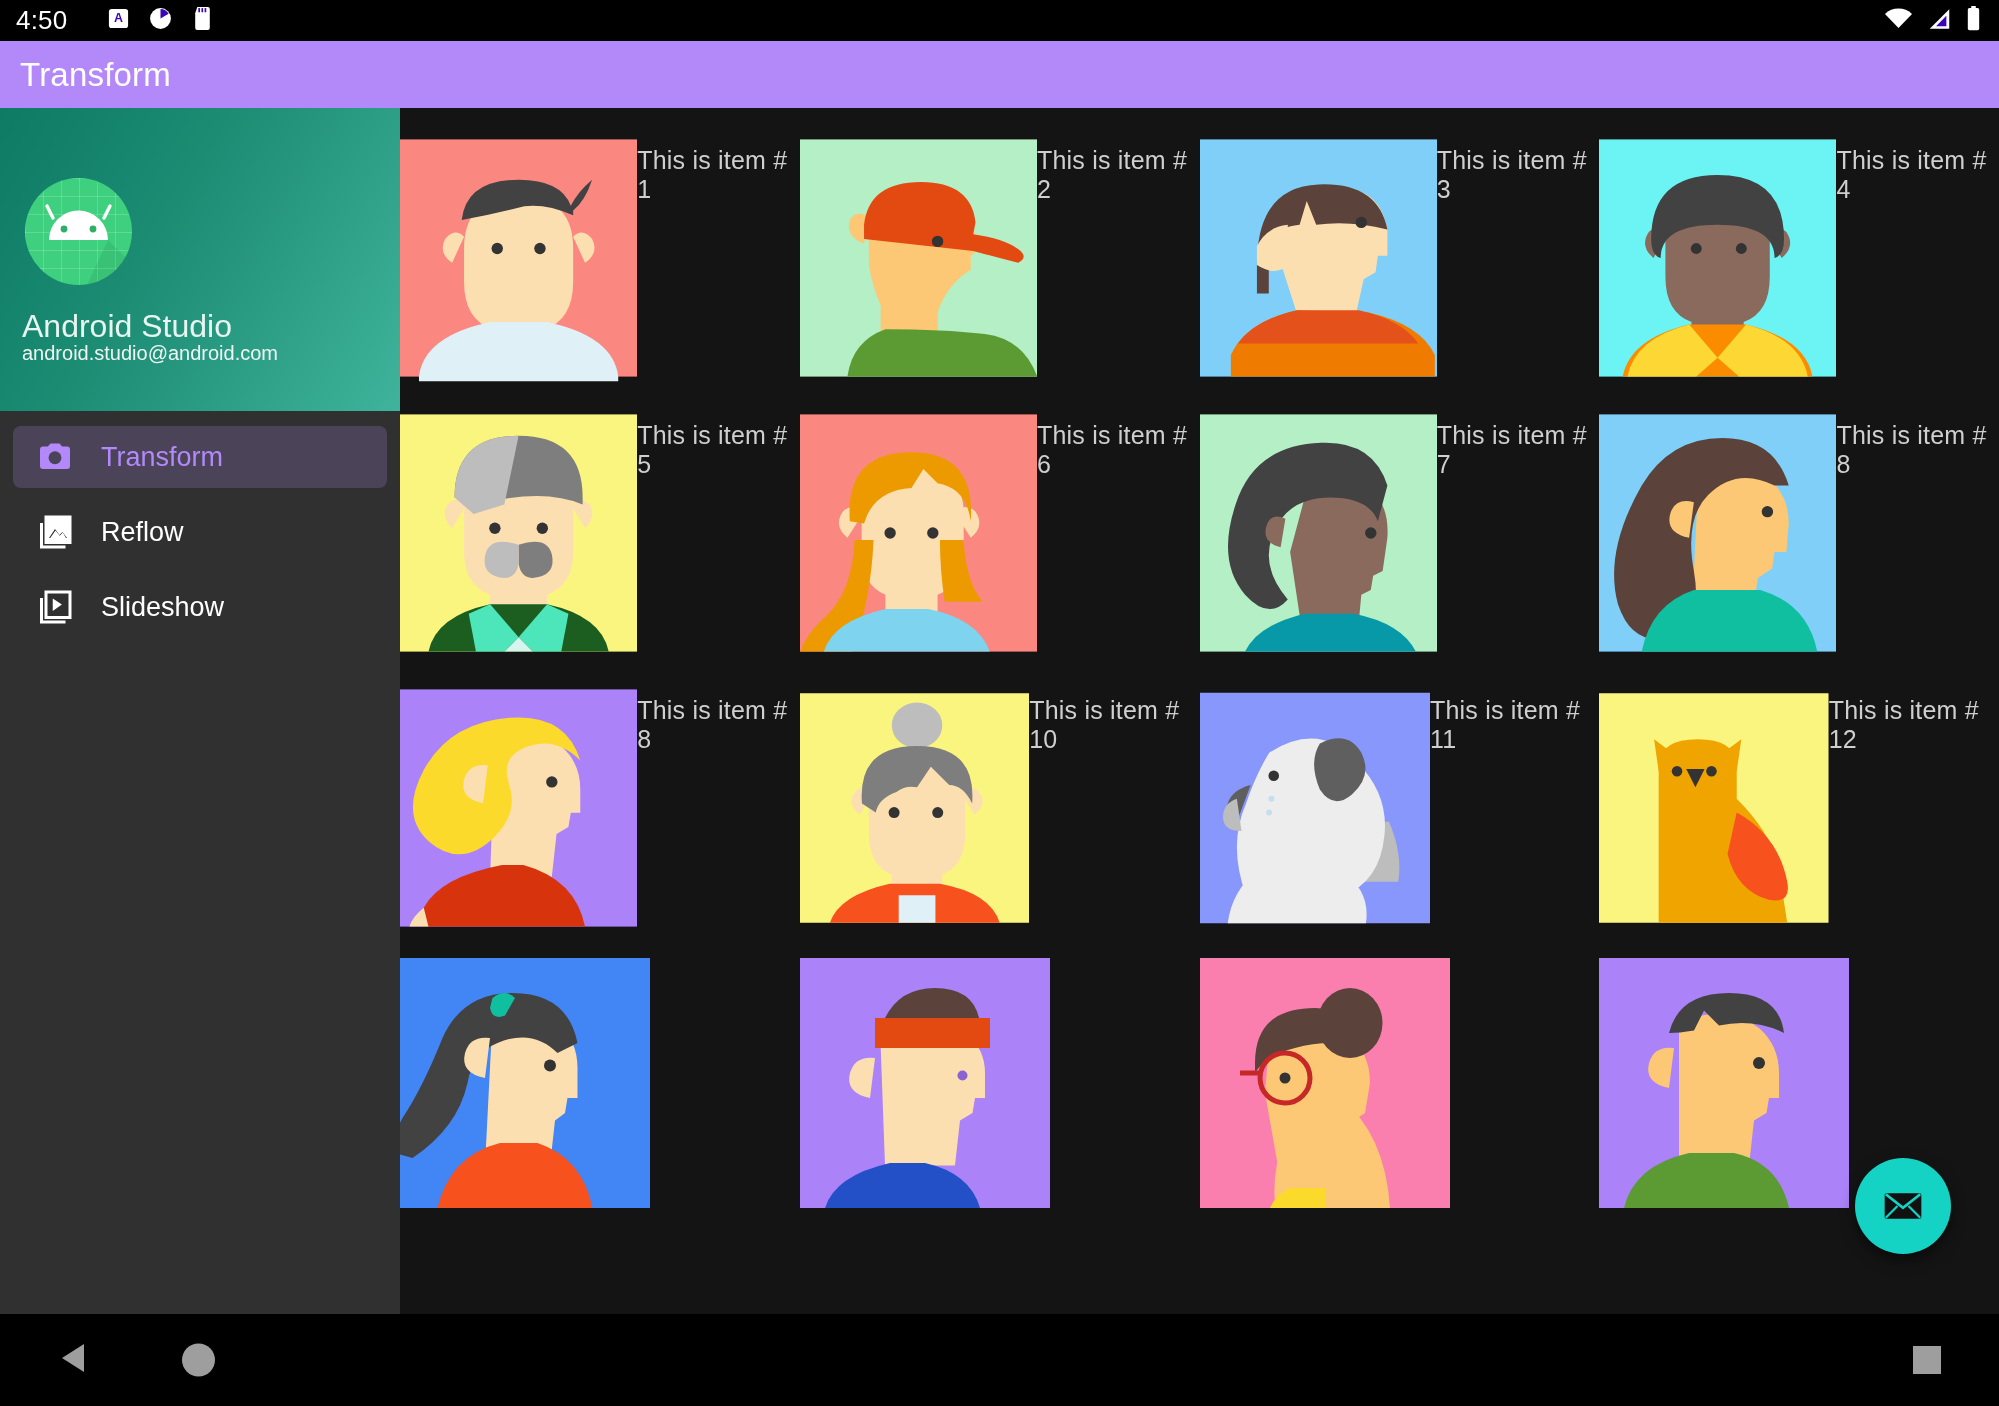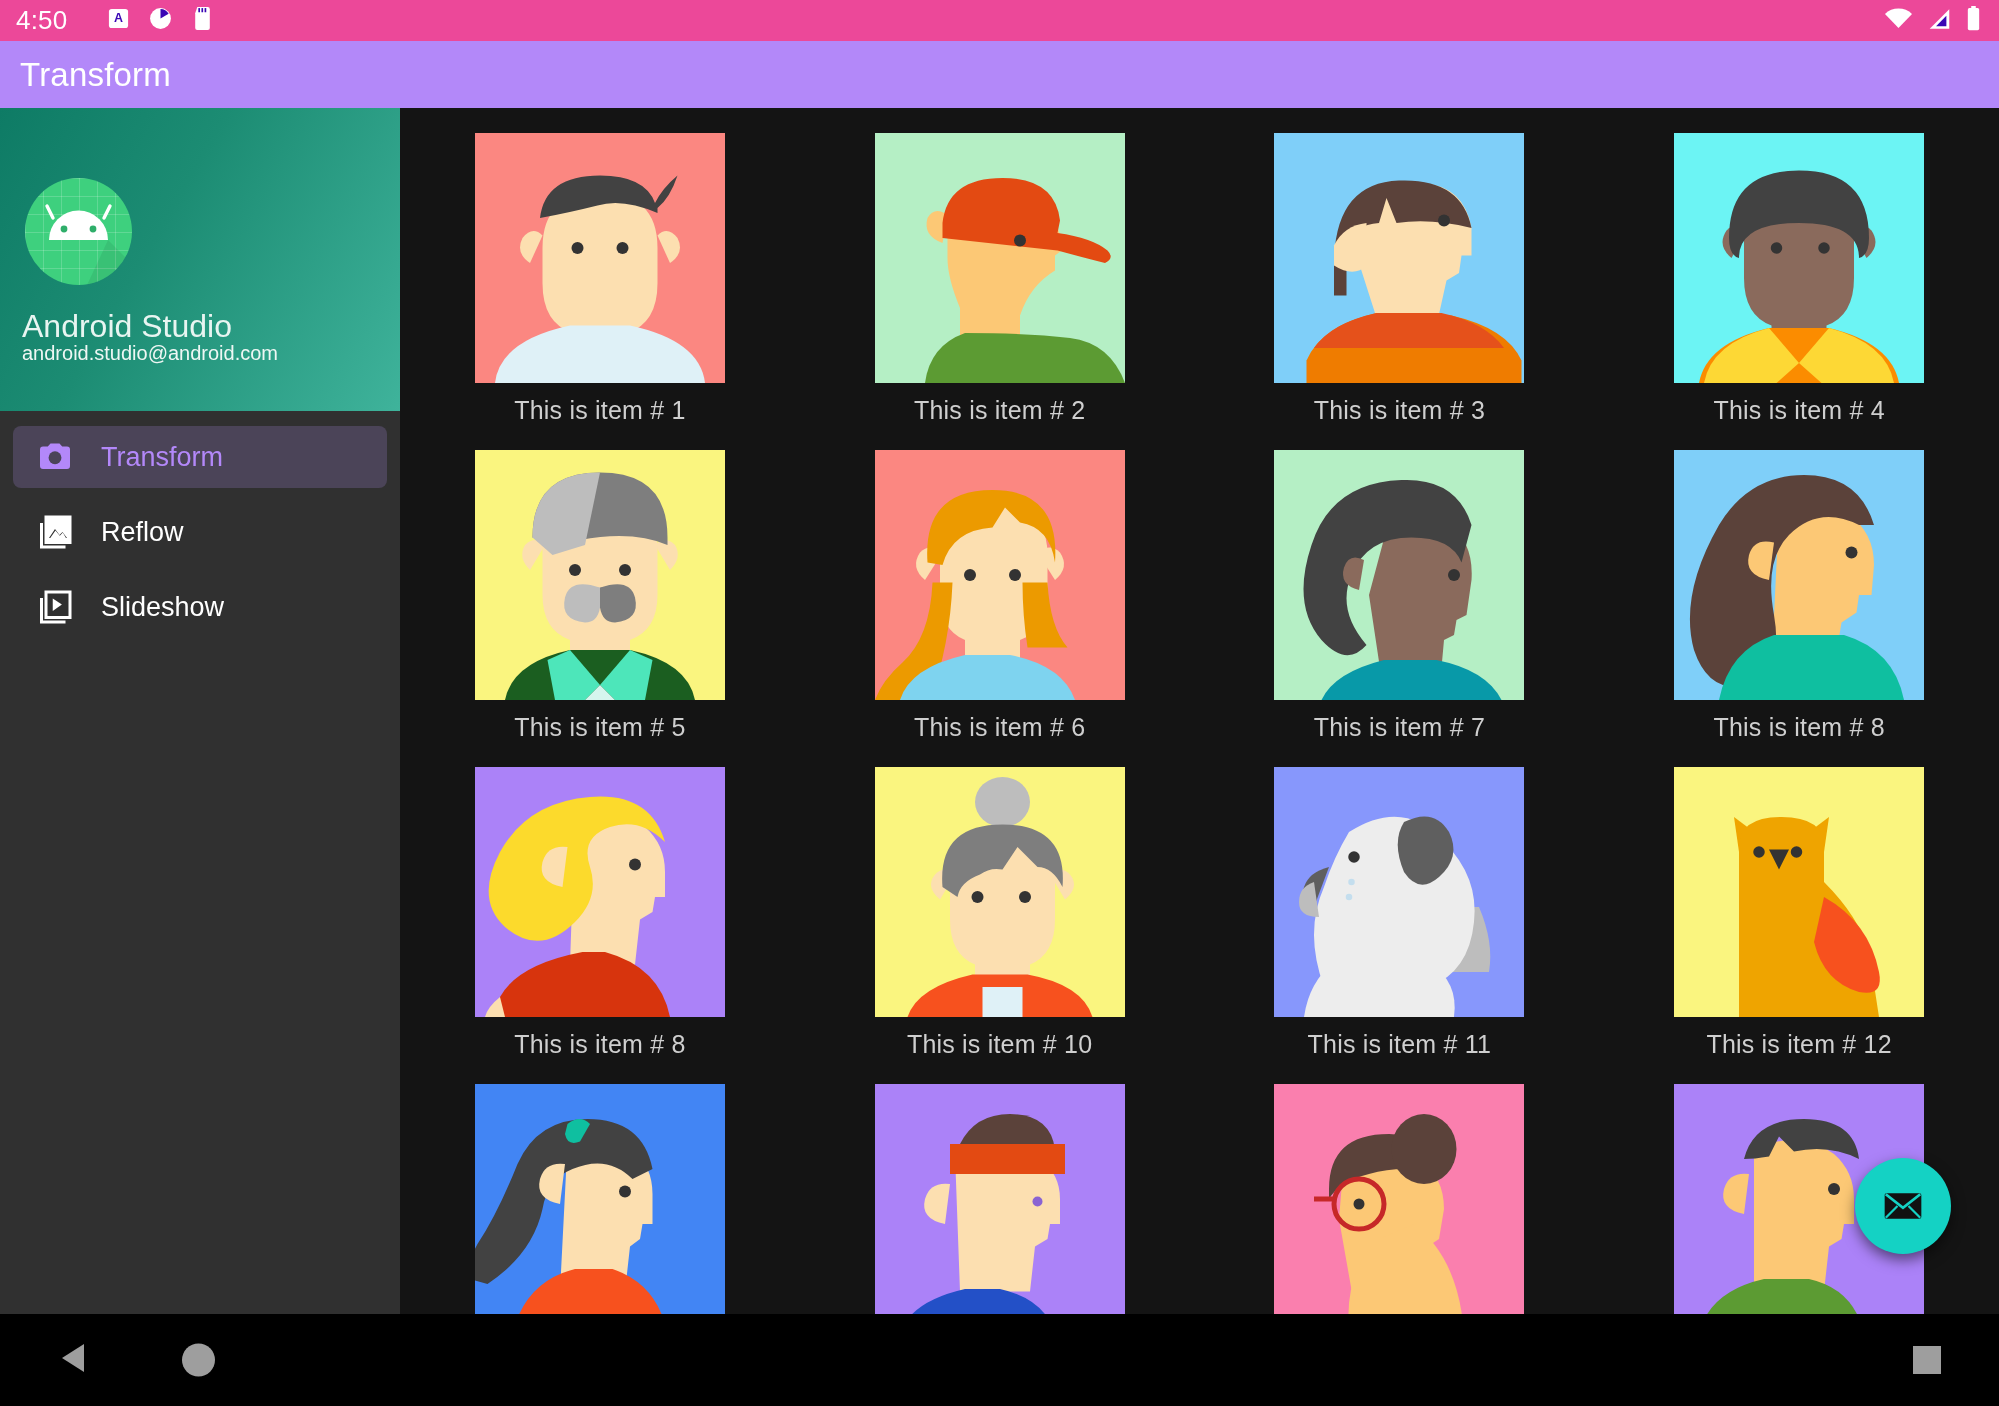--- a/index.html
+++ b/index.html
@@ -7,21 +7,21 @@
     width:1999px; height:1406px;
     background:#000;
     font-family:"Liberation Sans", sans-serif;
     overflow:hidden;
   }
   #app { position:relative; width:1999px; height:1406px; background:#121212; }
 
   
   .statusbar {
     position:absolute; left:0; top:0; width:1999px; height:41px;
-    background:#ec4899; display:flex; align-items:center;
+    background:#000000; display:flex; align-items:center;
     padding:0 16px; color:#fff;
   }
   .sb-time { font-size:26px; letter-spacing:.2px; margin-right:22px; }
   .sb-left { display:flex; align-items:center; gap:18px; }
   .sb-right { position:absolute; right:18px; top:0; height:41px;
               display:flex; align-items:center; gap:14px; }
   .sb-icon { display:block; }
 
   
   .appbar {
@@ -77,21 +77,21 @@
   .content {
     position:absolute; left:400px; top:108px; width:1599px; height:1206px;
     background:#141414; overflow:hidden;
   }
   .grid {
     position:absolute; left:0; top:0; width:1599px;
     display:grid; grid-template-columns:repeat(4, 1fr);
     row-gap:0; column-gap:0;
   }
   .cell {
-    display:flex; flex-direction:column; align-items:center;
+    display:flex; flex-direction:row; 
     padding-top:25px; cursor:pointer;
   }
   .thumb {
     width:250px; height:250px; display:block;
   }
   .cell-label {
     margin-top:13px; font-size:25px; color:#cfcfcf; letter-spacing:.2px;
   }
 
   

